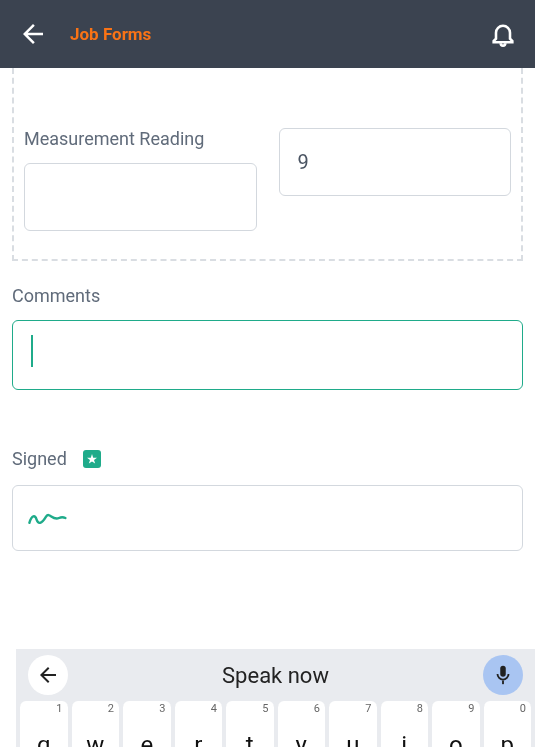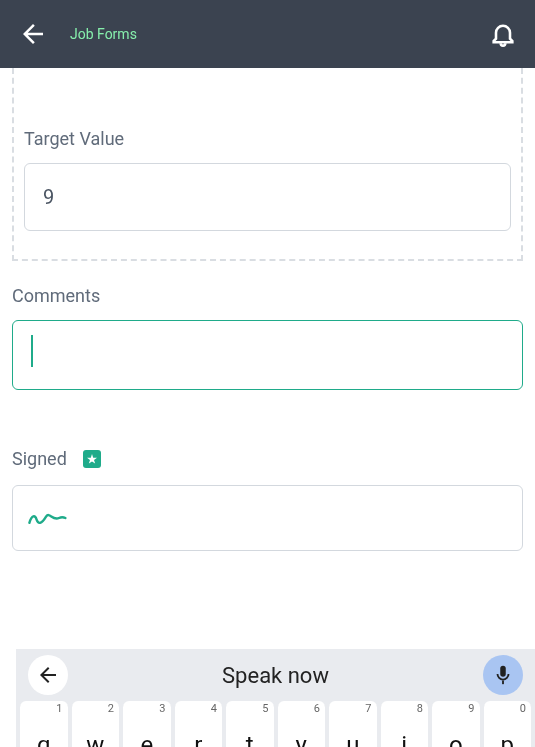--- a/index.html
+++ b/index.html
@@ -16,23 +16,23 @@
       background: #3b4350;
       height: 68px;
       display: flex;
       align-items: center;
       padding: 0 18px;
       justify-content: space-between;
     }
     .header-left { display: flex; align-items: center; gap: 22px; }
     .back-icon svg { width: 30px; height: 30px; fill: #fff; display:block; }
     .header-title {
-      color: #86efac;
-      font-size: 14px;
-      font-weight: 400;
+      color: #f97316;
+      font-size: 17px;
+      font-weight: 700;
     }
     .bell-icon svg { width: 28px; height: 28px; stroke: #fff; fill:none; stroke-width:2.2; display:block; }
 
     
     .dashed-card {
       margin: 0 12px;
       border: 2px dashed #d9dde2;
       border-top: none;
       padding: 60px 10px 28px 10px;
       display: flex;
@@ -191,21 +191,24 @@
   <div class="bell-icon">
     <svg viewBox="0 0 24 24">
         <path d="M18 16v-5a6 6 0 10-12 0v5l-2 2v1h16v-1l-2-2z"></path>
         <path d="M10 20a2 2 0 004 0"></path>
       </svg>
   </div>
 </div>
 
 <div class="dashed-card">
   <div class="field-col">
-    <div class="field-label">Target Value</div>
+    <div class="field-label">Measurement Reading</div>
+    <input class="input-box" type="text" value="" style="">
+  </div>
+  <div class="field-col">
     <div class="input-box">
       <span>9</span>
     </div>
   </div>
 </div>
 
 <div class="section comments-section">
   <div class="section-title">Comments</div>
   <div class="comments-input">
     <div class="cursor"></div>

